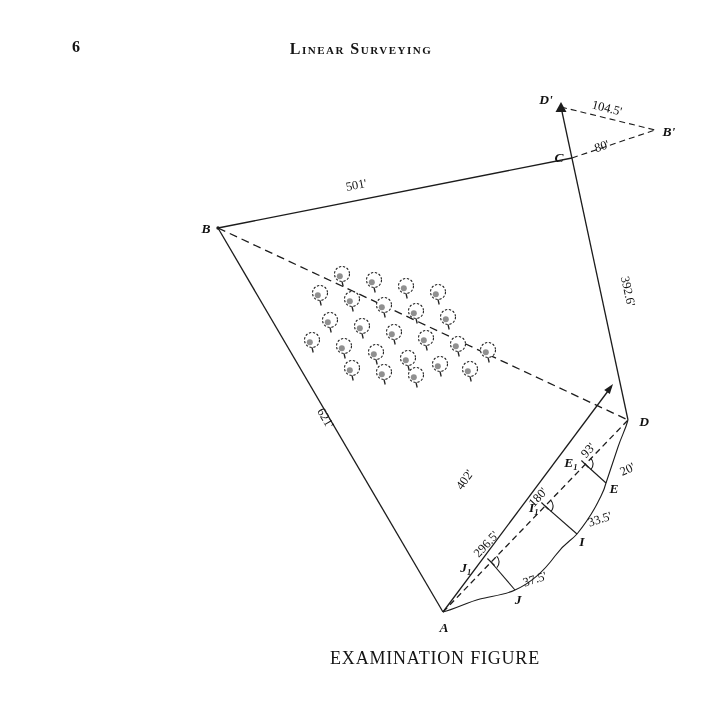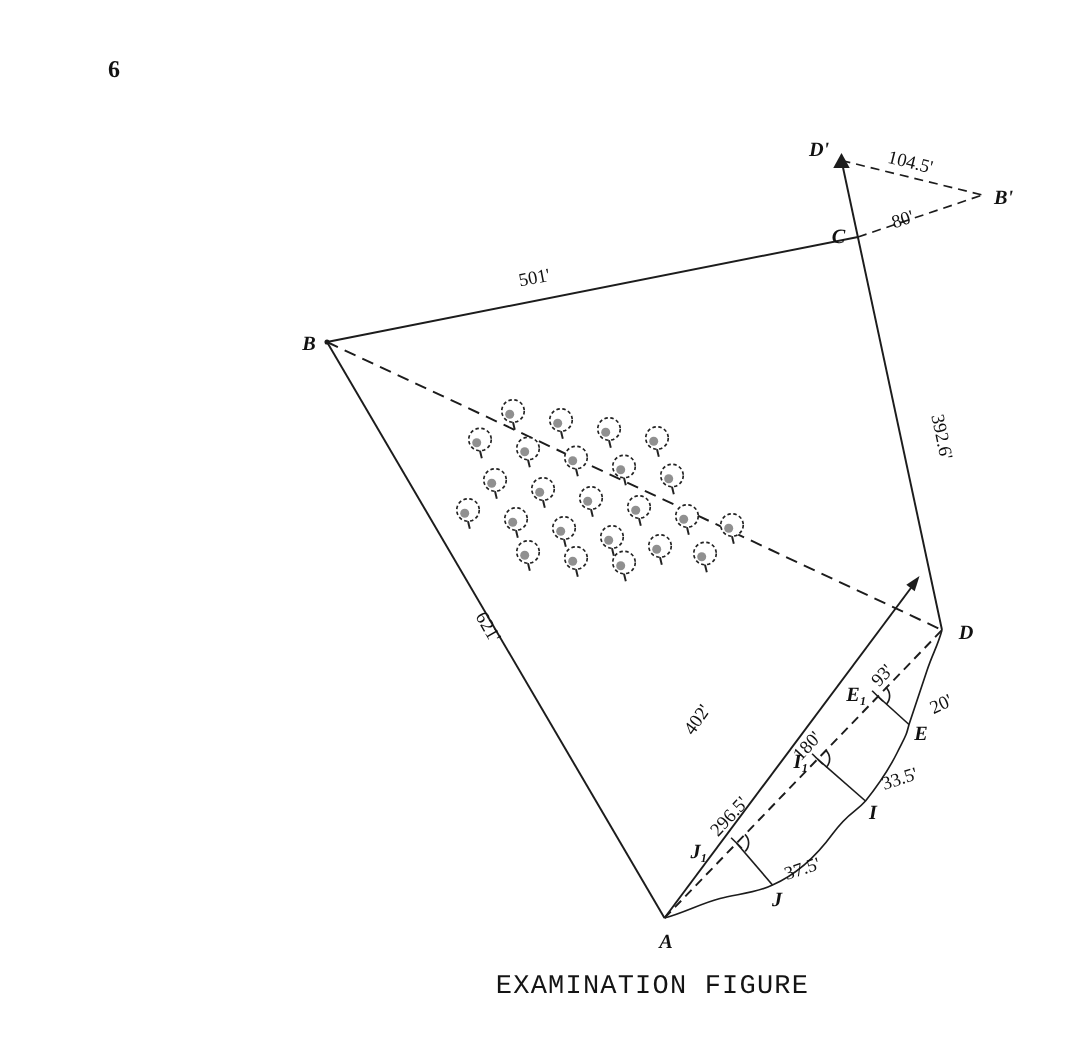--- a/index.html
+++ b/index.html
@@ -34,21 +34,21 @@
     font-variant: small-caps;
     letter-spacing: 1.5px;
     font-size: 16px;
     font-weight: 600;
   }
   .figure-caption {
     position: absolute;
     top: 648px;
     left: 435px;
     transform: translateX(-50%);
-    font-family: Liberation Mono, monospace;
+    font-family: Liberation Serif, serif;
     font-size: 18px;
     letter-spacing: 0.8px;
     white-space: nowrap;
   }
   svg.figure {
     position: absolute;
     left: 0;
     top: 0;
   }
   .ln   { stroke: #1c1c1c; stroke-width: 1.3; fill: none; }
@@ -57,20 +57,21 @@
   .dash2{ stroke-dasharray: 6,4; }
   .pt   { font: italic bold 13.5px "Liberation Serif", serif; fill: #111; text-anchor: middle; }
   .meas { font: 12.5px "Liberation Serif", serif; fill: #111; text-anchor: middle; }
 </style>
 </head>
 <body>
 
 <div class="page">
 
   <div class="page-number">6</div>
+  <div class="running-header">Linear Surveying</div>
 
   <svg class="figure" width="722" height="702" viewBox="0 0 722 702">
 
     <defs>
       <g id="treeSym">
         <circle r="7.5" fill="#ffffff" stroke="#222" stroke-width="1.1" stroke-dasharray="2.3,1.7"></circle>
         <circle cx="-2.2" cy="2.2" r="3" fill="#222" opacity="0.5"></circle>
         <line x1="0" y1="7.5" x2="1.2" y2="12.5" stroke="#222" stroke-width="1.3"></line>
       </g>
     </defs>

